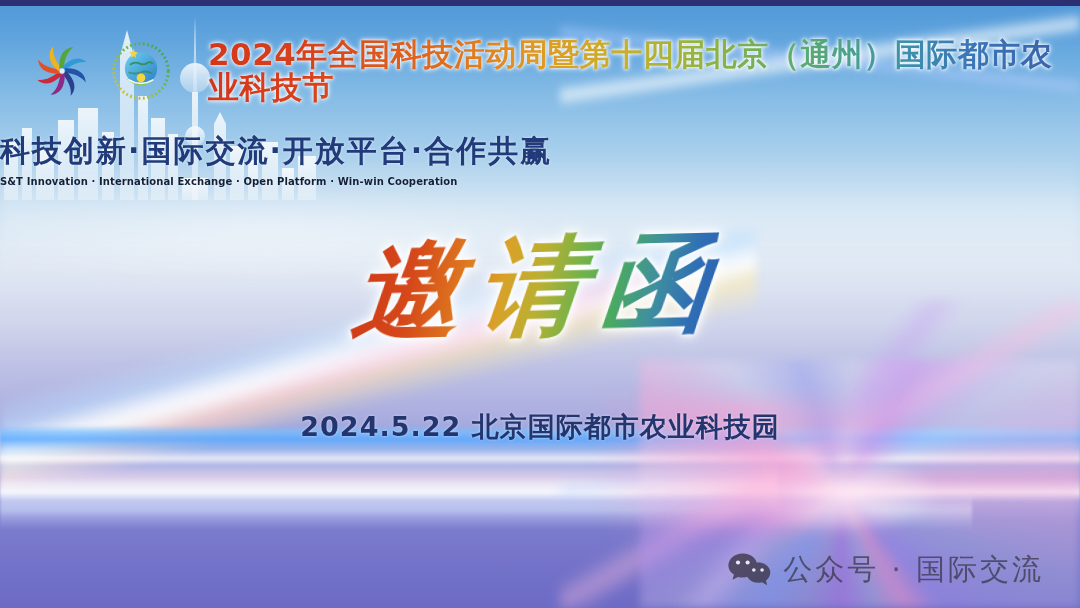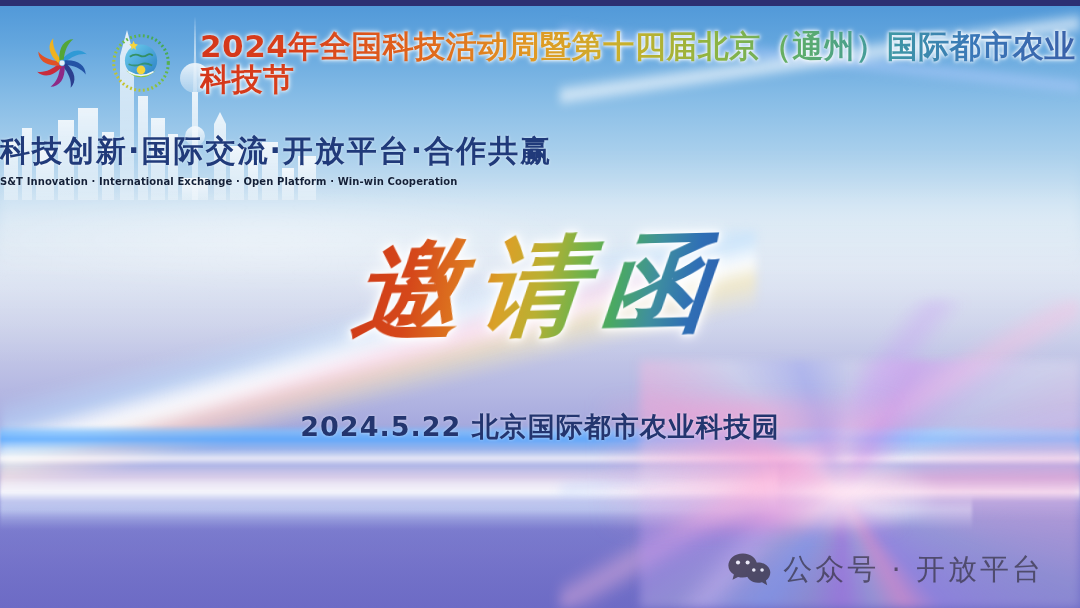--- a/index.html
+++ b/index.html
@@ -114,21 +114,21 @@
   .bottombar{left:0;bottom:0;width:100%;height:6px;background:#2c2f72;}
 
   
   .header{position:absolute;left:28px;top:30px;display:flex;align-items:center;gap:14px;}
   .logo{width:68px;height:62px;flex:0 0 auto;}
   .logo svg{display:block;width:100%;height:100%;}
   .logo2{width:62px;height:62px;}
   .titleblock{margin-left:14px;}
 
   .title-cn{
-    margin:0;font-size:31px;font-weight:bold;letter-spacing:.5px;line-height:1.08;
+    margin:8px;font-size:31px;font-weight:bold;letter-spacing:.5px;line-height:1.08;
     font-family:"DejaVu Sans","Liberation Sans",sans-serif;
     background:linear-gradient(90deg,#d4361a 0%,#d9421c 12%,#e0691d 26%,#e09a24 38%,
       #c9b02c 48%,#8fb441 58%,#5ead6a 68%,#3f99a5 78%,#3a77b8 88%,#3a5fa8 100%);
     -webkit-background-clip:text;background-clip:text;color:transparent;
     -webkit-text-stroke:0px;
     filter:drop-shadow(0 0 1.4px rgba(255,255,255,.95)) drop-shadow(0 0 2.6px rgba(255,255,255,.85));
   }
   .title-en{
     margin:4px 0 0 2px;font-size:15.5px;font-weight:bold;color:#1d2430;letter-spacing:.1px;
     font-family:"DejaVu Sans","Liberation Sans",sans-serif;
@@ -329,16 +329,16 @@
                    L58.5,48 L56.6,41.3 C60.6,38.6 63,34.4 63,29.7 C63,21.6 55.4,15 45,15 Z"></path>
         </g>
         <g fill="#ffffff">
           <circle cx="16" cy="15" r="3"></circle>
           <circle cx="30" cy="15" r="3"></circle>
           <circle cx="39" cy="26" r="2.6"></circle>
           <circle cx="51" cy="26" r="2.6"></circle>
         </g>
       </svg>
     </span>
-    <span class="wechat-text">公众号 · 开放平台</span>
+    <span class="wechat-text">公众号 · 国际交流</span>
   </div>
 
 </div>
 
 </body></html>

